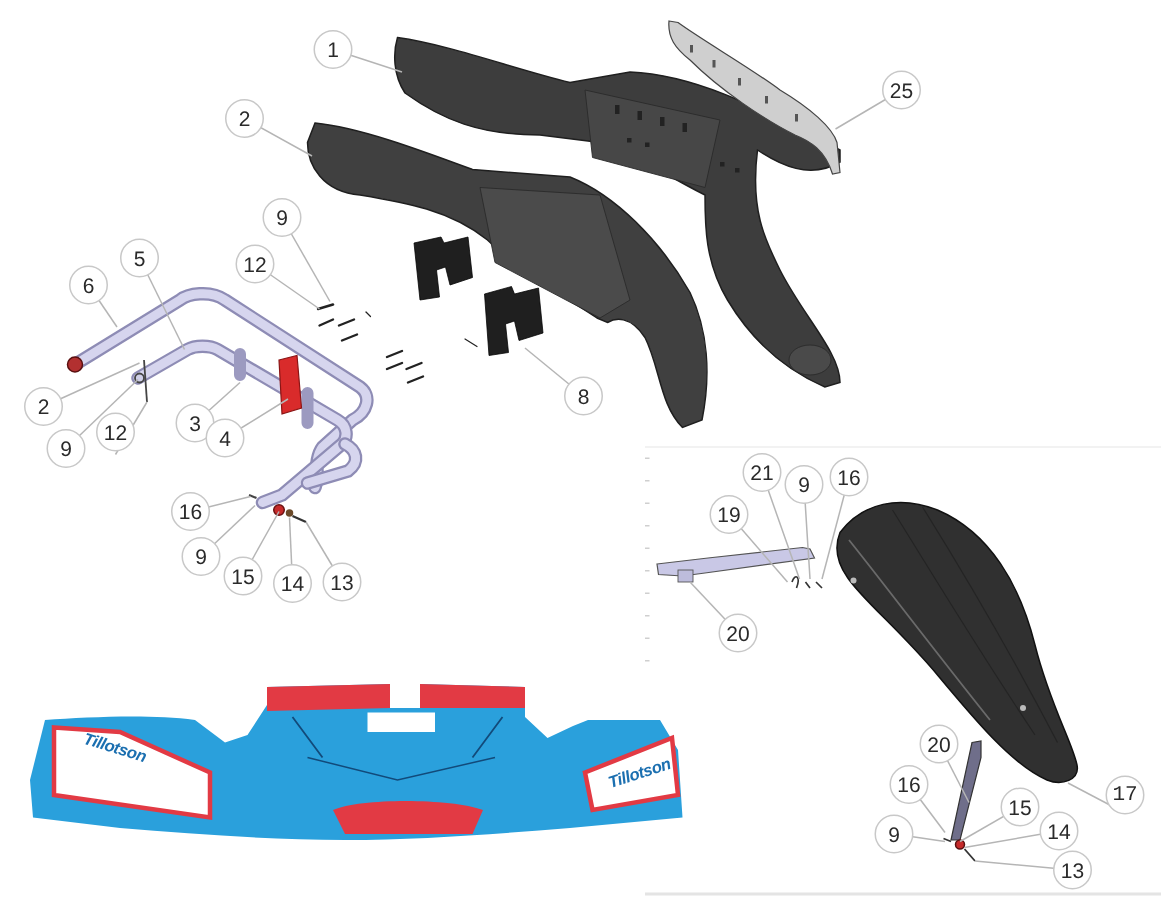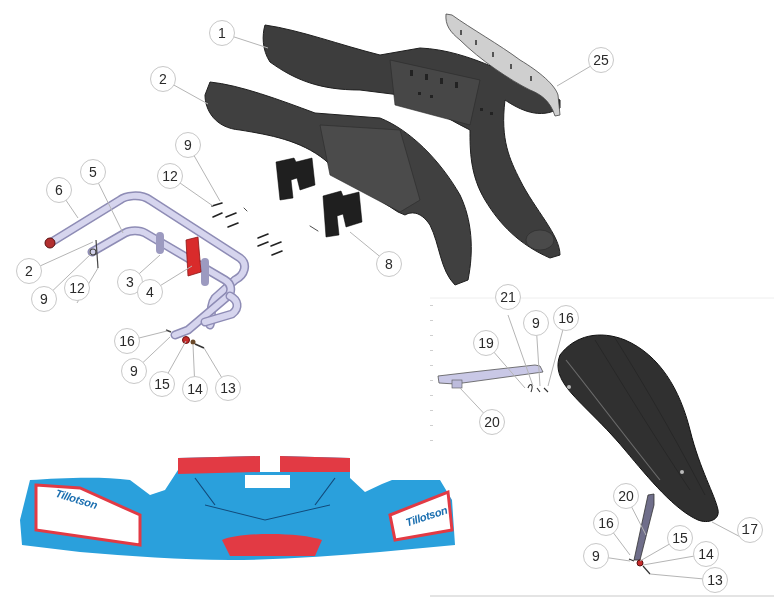--- a/index.html
+++ b/index.html
@@ -194,21 +194,21 @@
       <div class="callout" style="left: 29px; top: 271px;">2</div>
       <div class="callout" style="left: 130px; top: 282px;">3</div>
       <div class="callout" style="left: 150px; top: 292px;">4</div>
       <div class="callout" style="left: 44px; top: 299px;">9</div>
       <div class="callout" style="left: 77px; top: 288px;">12</div>
       <div class="callout" style="left: 127px; top: 341px;">16</div>
       <div class="callout" style="left: 134px; top: 371px;">9</div>
       <div class="callout" style="left: 162px; top: 384px;">15</div>
       <div class="callout" style="left: 195px; top: 389px;">14</div>
       <div class="callout" style="left: 228px; top: 388px;">13</div>
-      <div class="callout" style="left: 508px; top: 297px; text-align: right;">21</div>
+      <div class="callout" style="left: 508px; top: 315px; text-align: right;">21</div>
       <div class="callout" style="left: 536px; top: 323px;">9</div>
       <div class="callout" style="left: 566px; top: 318px;">16</div>
       <div class="callout" style="left: 486px; top: 343px;">19</div>
       <div class="callout" style="left: 492px; top: 422px;">20</div>
       <div class="callout" style="left: 626px; top: 496px;">20</div>
       <div class="callout" style="left: 606px; top: 523px;">16</div>
       <div class="callout" style="left: 680px; top: 538px;">15</div>
       <div class="callout" style="left: 750px; top: 530px; font-family: Liberation Mono, monospace;">17</div>
       <div class="callout" style="left: 596px; top: 556px;">9</div>
       <div class="callout" style="left: 706px; top: 554px;">14</div>

